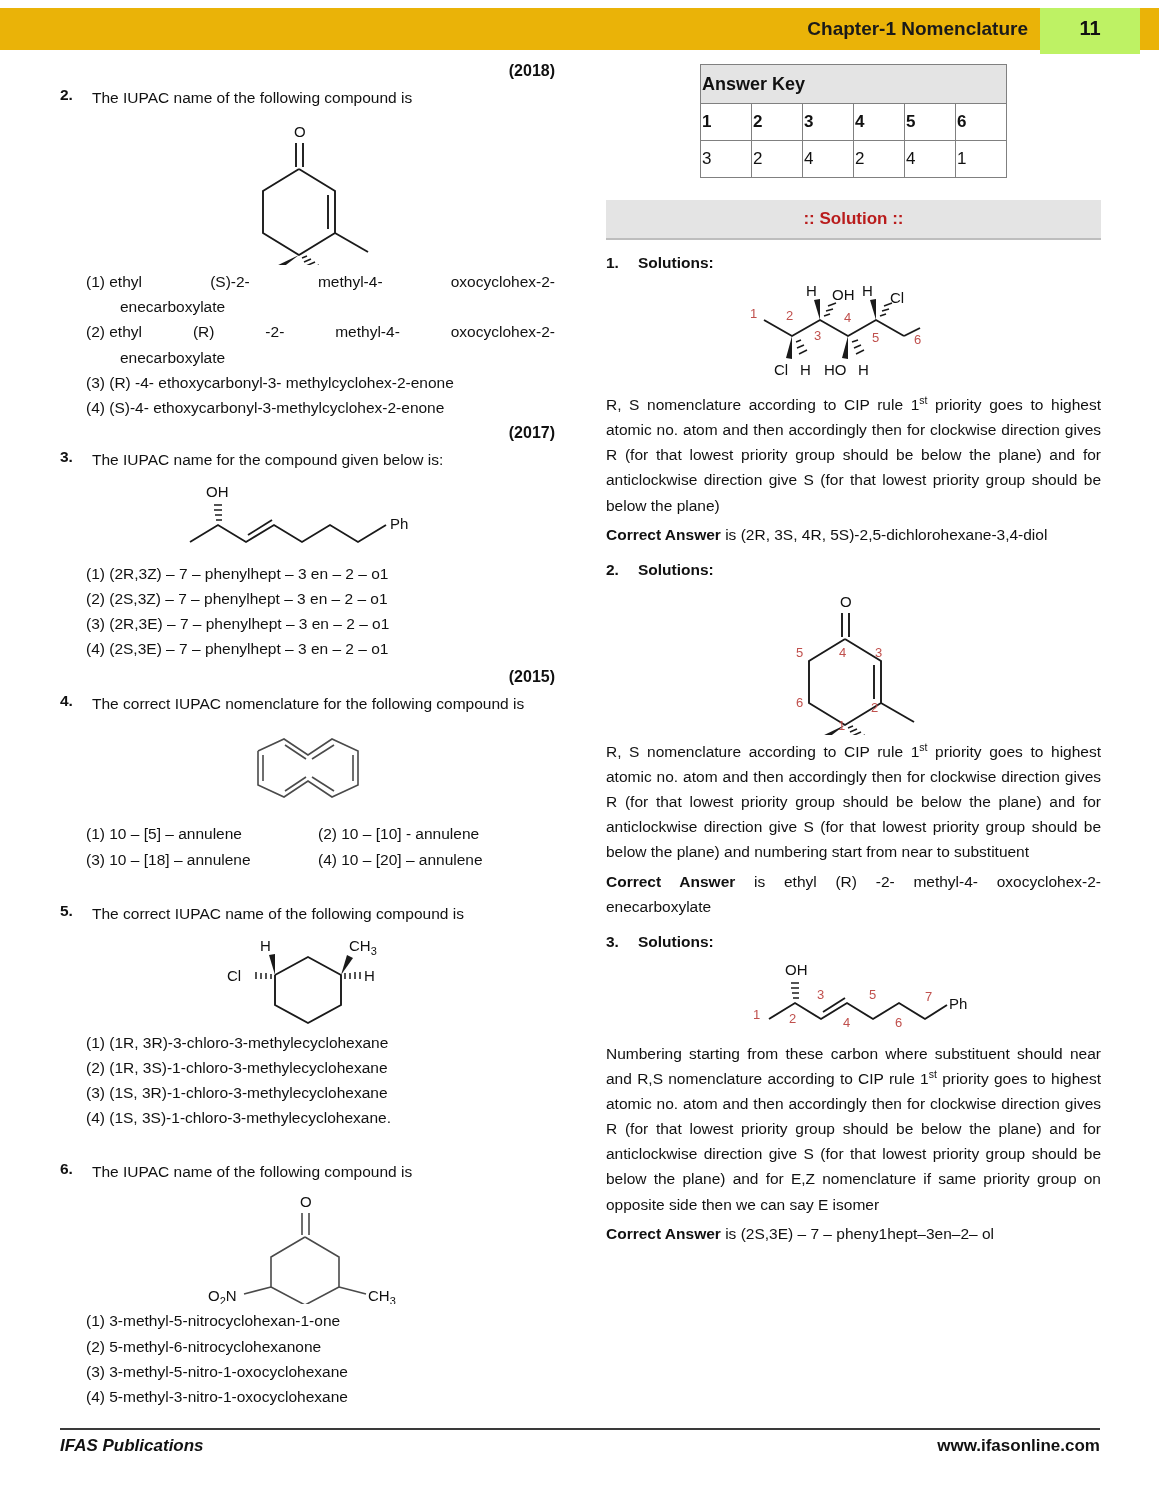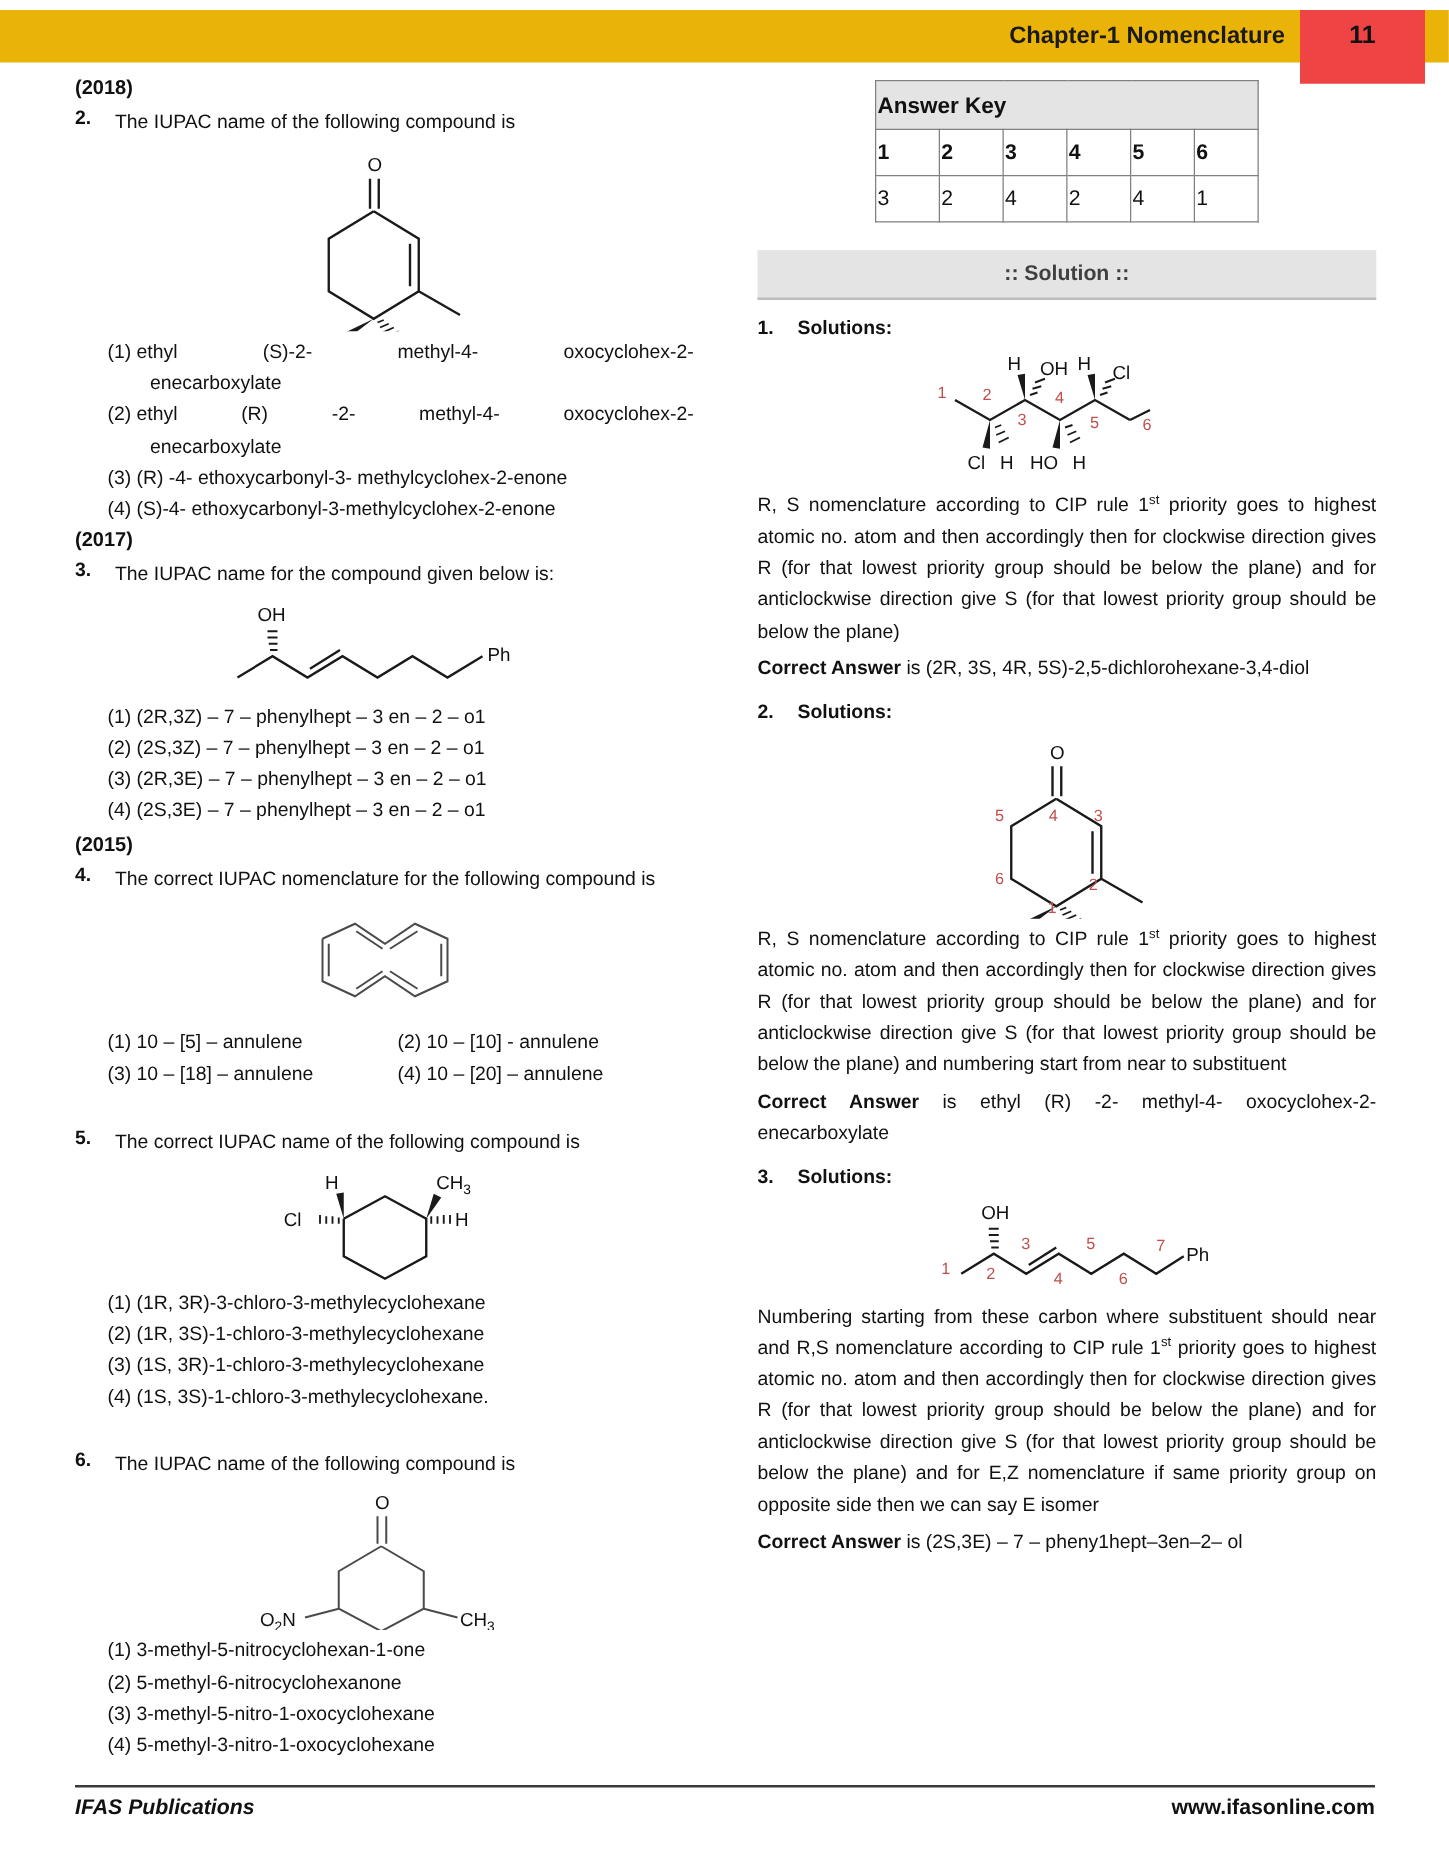--- a/index.html
+++ b/index.html
@@ -17,35 +17,35 @@
   .header{
     position:absolute;left:0;top:8px;width:1159px;height:42px;
     background:#eab308;
   }
   .header-title{
     position:absolute;right:131px;top:10px;
     font-size:19px;font-weight:bold;color:#1a1a1a;
     white-space:nowrap;
   }
   .page-num-box{
-    position:absolute;left:1040px;top:8px;width:100px;height:59px;
-    background:#ef4444;
+    position:absolute;left:1040px;top:8px;width:100px;height:46px;
+    background:#bef264;
   }
   .page-num{
     position:absolute;left:0;top:9px;width:100px;text-align:center;
     font-size:20px;font-weight:bold;color:#111;
   }
 
   
   .col-left{position:absolute;left:60px;top:62px;width:495px;}
   .col-right{position:absolute;left:606px;top:62px;width:495px;}
 
   
   .year{
-    text-align:left;font-weight:bold;font-size:16px;margin:0 0 6px 0;
+    text-align:right;font-weight:bold;font-size:16px;margin:0 0 6px 0;
   }
   .q{
     display:flex;gap:10px;margin:0 0 4px 0;
   }
   .q-num{width:22px;flex:none;font-weight:bold;font-size:15.5px;}
   .q-text{flex:1;font-size:15.5px;line-height:1.5;text-align:justify;}
   .opts{margin:4px 0 0 26px;}
   .opt{font-size:15.5px;line-height:1.62;}
   .opt-just{
     display:flex;justify-content:space-between;
@@ -71,21 +71,21 @@
   .ak .ak-title{
     background:#e4e4e4;font-weight:bold;font-size:18px;height:36px;
   }
   .ak .ak-head td{font-weight:bold;}
 
   .solution-bar{
     margin-top:22px;
     background:#e4e4e4;
     height:38px;
     display:flex;align-items:center;justify-content:center;
-    font-size:17px;font-weight:bold;color:#404040;
+    font-size:17px;font-weight:bold;color:#b91c1c;
     border-bottom:2px solid #bdbdbd;
   }
 
   .sol{display:flex;gap:10px;margin-top:14px;}
   .sol-num{width:22px;flex:none;font-weight:bold;font-size:15.5px;}
   .sol-label{font-weight:bold;font-size:15.5px;}
   .para{
     font-size:15.5px;line-height:1.62;text-align:justify;margin:4px 0 0 0;
     text-justify:inter-word;
   }

